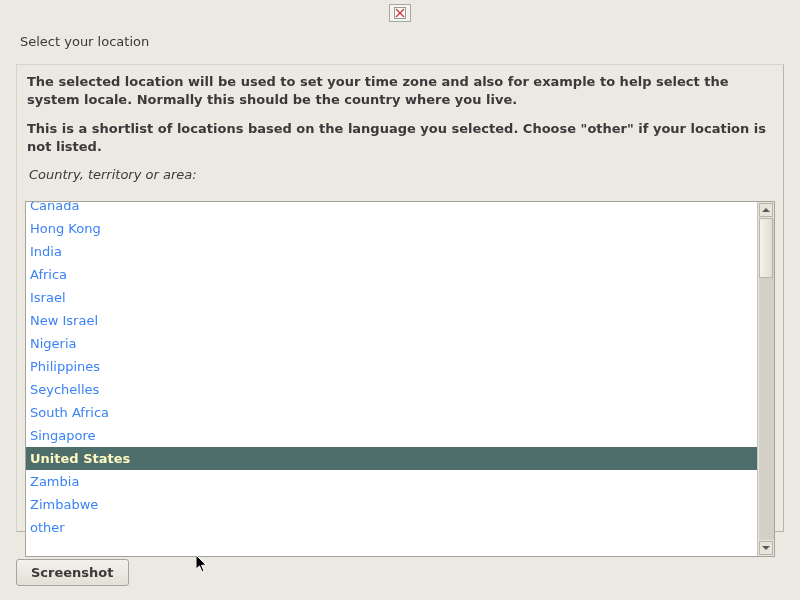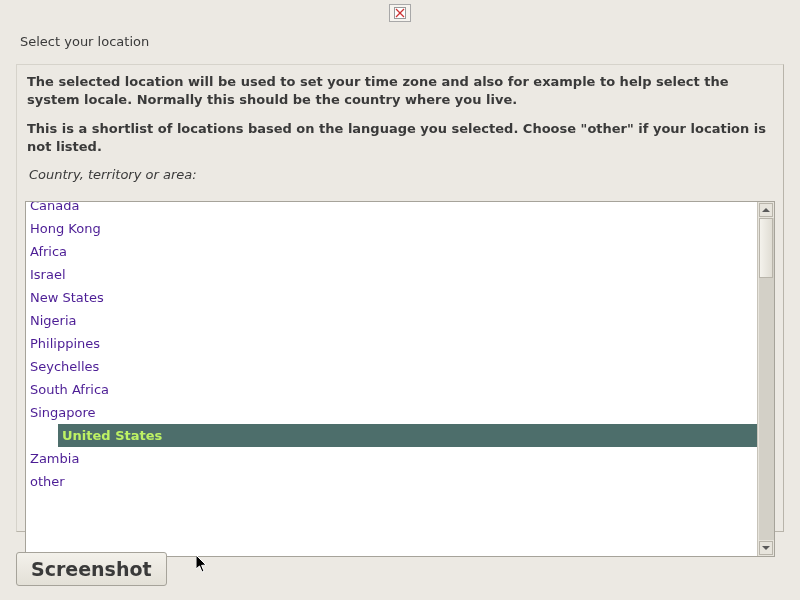--- a/index.html
+++ b/index.html
@@ -64,30 +64,29 @@
   display: flex;
 }
 .list {
   flex: 1;
   overflow: hidden;
   padding-top: 0;
 }
 .item {
   padding: 3px 6px 3px 4px;
   font-size: 13px;
-  color: #4c1d95;
+  color: #3b82f6;
   line-height: 17px;
   cursor: pointer;
 }
 .item.cut-top { margin-top: -8px; }
 .item.selected {
   background: #4d6e6b;
-  color: #bef264;
+  color: #fef9c3;
   font-weight: bold;
-  margin-left: 32px;
 }
 .scrollbar {
   width: 16px;
   background: #e7e4dc;
   border-left: 1px solid #c7c3b9;
   position: relative;
 }
 .sb-btn {
   width: 14px;
   height: 14px;
@@ -130,21 +129,21 @@
 
 .footer {
   position: absolute;
   left: 16px;
   right: 16px;
   bottom: 14px;
   height: 30px;
 }
 button.btn {
   font-family: inherit;
-  font-size: 19px;
+  font-size: 13px;
   font-weight: bold;
   color: #3a3a3a;
   background: linear-gradient(to bottom, #f3f1eb, #e3e0d7);
   border: 1px solid #a6a39a;
   border-radius: 3px;
   padding: 5px 14px;
   cursor: pointer;
 }
 .btn.screenshot { position: absolute; left: 0; bottom: 0; }
 .btn.goback { position: absolute; right: 92px; bottom: 0; }
@@ -173,30 +172,32 @@
 <div class="panel">
   <div class="desc">
     <p>The selected location will be used to set your time zone and also for example to help select the system locale. Normally this should be the country where you live.</p>
     <p>This is a shortlist of locations based on the language you selected. Choose "other" if your location is not listed.</p>
   </div>
   <div class="subhead">Country, territory or area:</div>
   <div class="list-wrap">
     <div class="list" id="loc-list">
         <div class="item cut-top">Canada</div>
         <div class="item">Hong Kong</div>
+        <div class="item">India</div>
         <div class="item">Africa</div>
         <div class="item">Israel</div>
-        <div class="item">New States</div>
+        <div class="item">New Israel</div>
         <div class="item">Nigeria</div>
         <div class="item">Philippines</div>
         <div class="item">Seychelles</div>
         <div class="item">South Africa</div>
         <div class="item">Singapore</div>
         <div class="item selected">United States</div>
         <div class="item">Zambia</div>
+        <div class="item">Zimbabwe</div>
         <div class="item">other</div>
       </div>
     <div class="scrollbar">
       <div class="sb-btn up">
           <div class="arrow-up"></div>
         </div>
       <div class="sb-track"></div>
       <div class="sb-thumb"></div>
       <div class="sb-btn down">
           <div class="arrow-down"></div>

